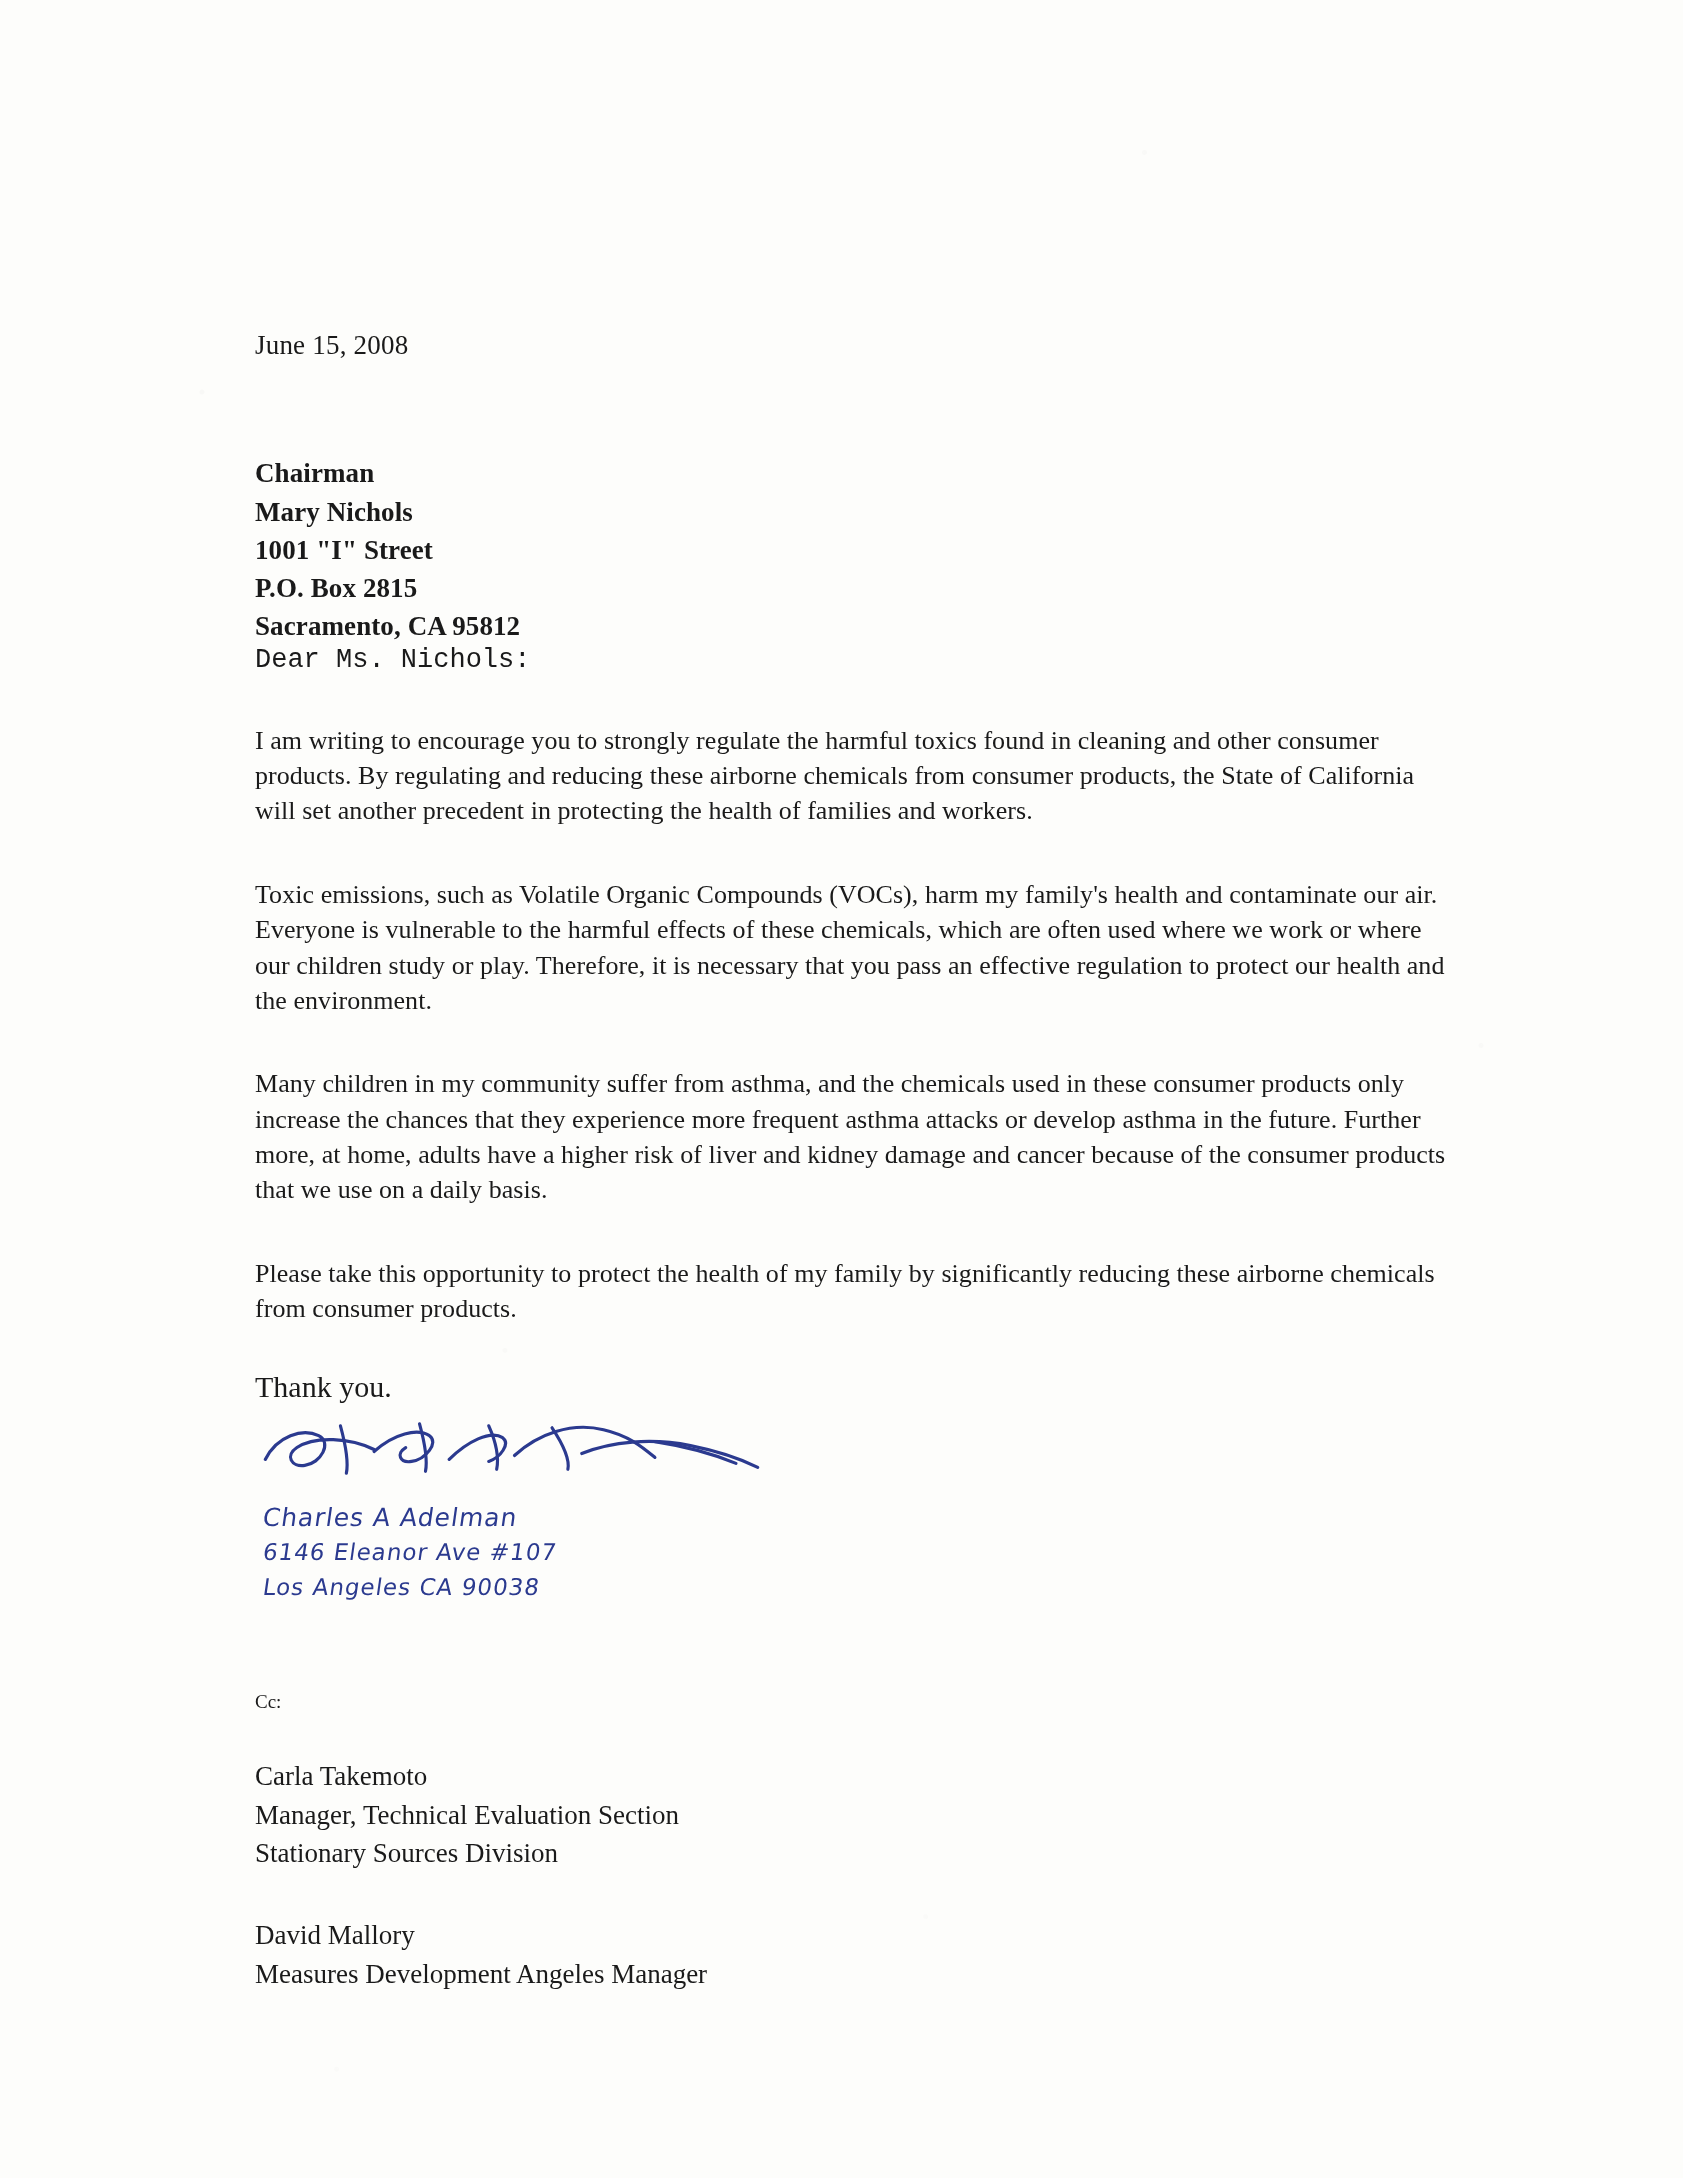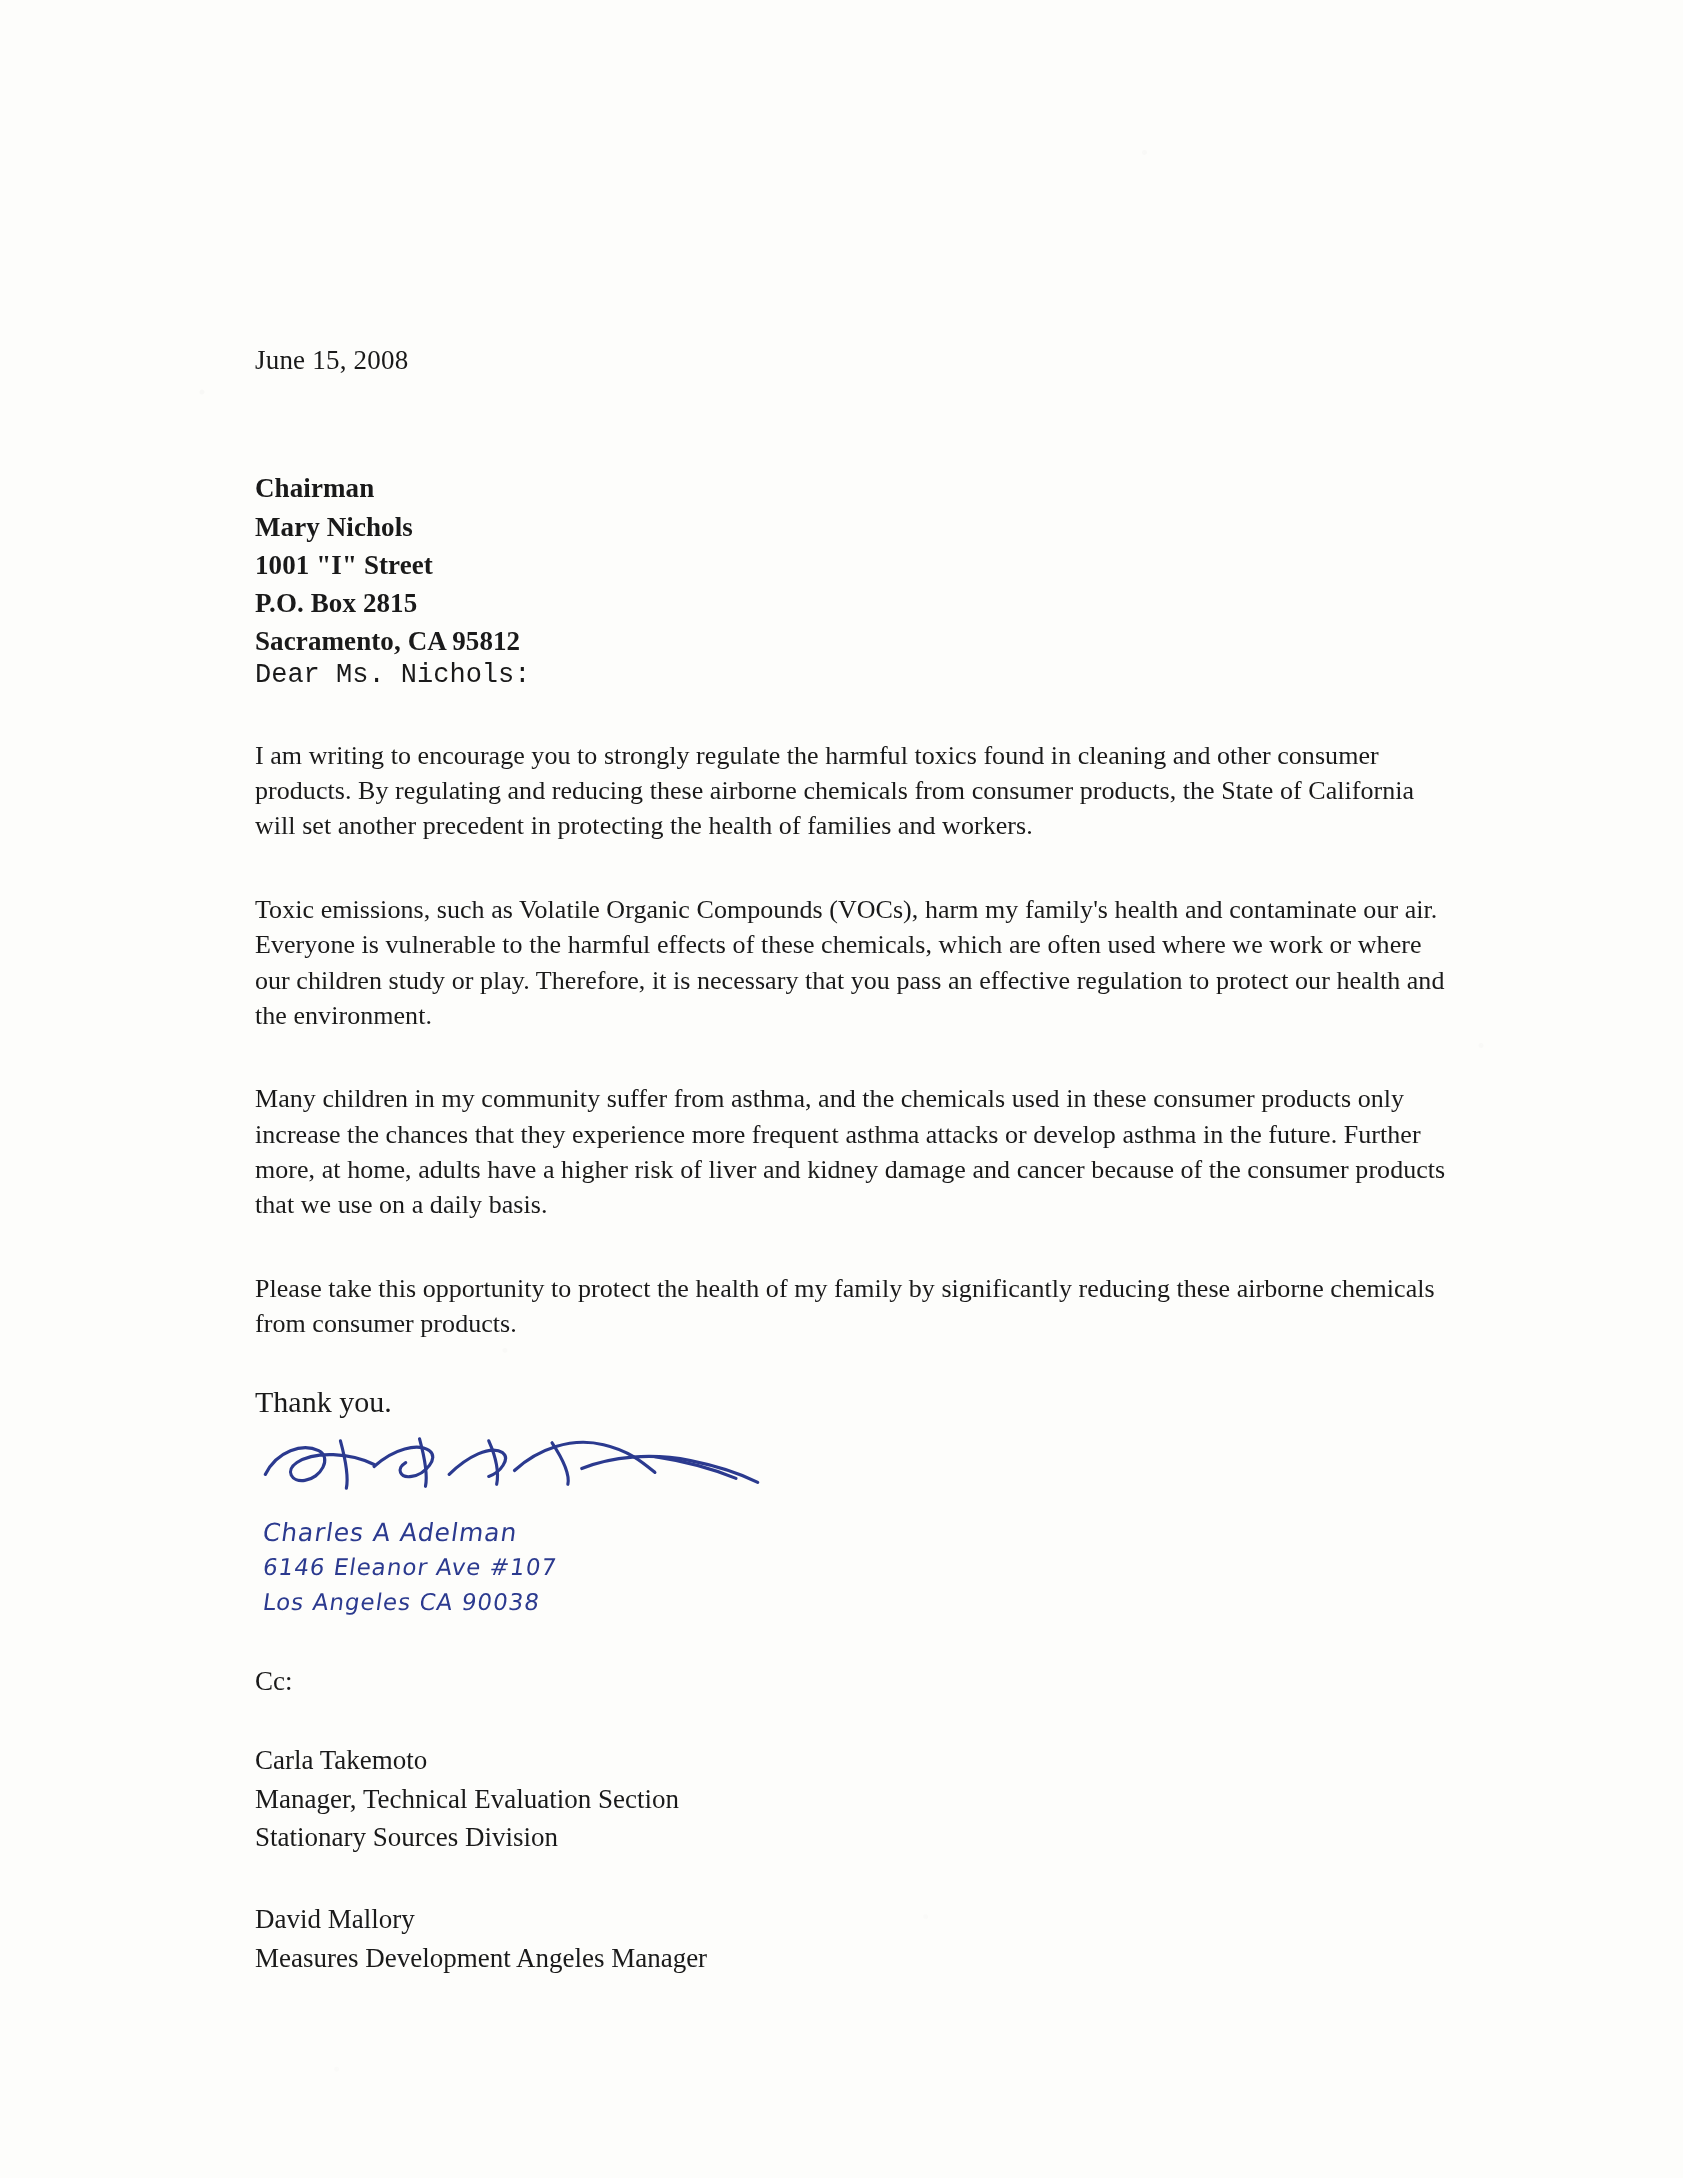--- a/index.html
+++ b/index.html
@@ -29,21 +29,21 @@
       radial-gradient(circle at 68% 7%, rgba(0,0,0,0.016) 0 2px, transparent 3px),
       radial-gradient(circle at 30% 62%, rgba(0,0,0,0.014) 0 2px, transparent 3px),
       radial-gradient(circle at 88% 48%, rgba(0,0,0,0.015) 0 2px, transparent 3px),
       radial-gradient(circle at 55% 88%, rgba(0,0,0,0.013) 0 2px, transparent 3px),
       radial-gradient(circle at 20% 95%, rgba(0,0,0,0.012) 0 2px, transparent 3px);
     pointer-events: none;
   }
   .letter {
     position: absolute;
     left: 255px;
-    top: 342px;
+    top: 327px;
     width: 1198px;
   }
   .date {
     font-size: 27px;
     line-height: 1.35;
     letter-spacing: 0.2px;
   }
   .recipient {
     margin-top: 91px;
     font-weight: bold;
@@ -86,22 +86,22 @@
     color: #2b3a8f;
     font-size: 25px;
     letter-spacing: 1px;
     transform: skewX(-8deg);
     white-space: nowrap;
   }
   .hand.l1 { left: 8px; top: 95px; }
   .hand.l2 { left: 8px; top: 131px; font-size: 23px; }
   .hand.l3 { left: 8px; top: 166px; font-size: 23px; }
   .cc-label {
-    margin-top: 45px;
-    font-size: 27px;
+    margin-top: 85px;
+    font-size: 19px;
   }
   .cc-group {
     margin-top: 44px;
     font-size: 27px;
     line-height: 1.42;
   }
   .cc-group.second {
     font-family: Liberation Serif, serif;
   }
   .cc-line { white-space: nowrap; }

